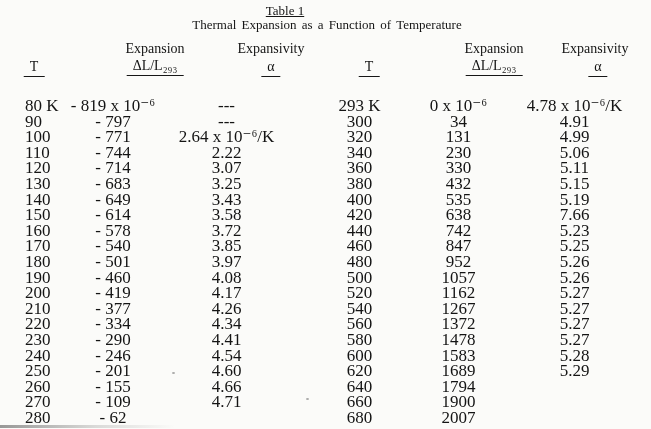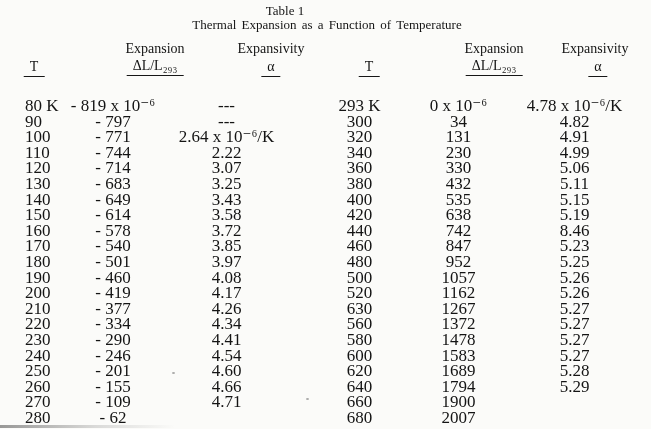--- a/index.html
+++ b/index.html
@@ -6,21 +6,21 @@
   .page {
     position:relative;
     width:651px; height:429px;
     background:#fbfbf9;
     font-family:"Liberation Serif","DejaVu Serif",serif;
     color:#141414;
     overflow:hidden;
   }
   .title {
     position:absolute; top:3px; left:0; width:570px;
-    text-align:center; font-size:13px;
+    text-align:center; font-size:13px;text-decoration:underline;
   }
   .subtitle {
     position:absolute; top:17px; left:0; width:622px;
     text-align:center; font-size:13px; word-spacing:2px;padding-left:16px;
   }
   .hdr {
     position:absolute; font-size:14px; white-space:nowrap;
   }
   .c { transform:translateX(-50%); }
   .ul { border-bottom:1px solid #161616; padding:0 6px 1px 6px; }
@@ -55,21 +55,21 @@
 
   <span class="hdr c" style="left:494px;top:41px">Expansion</span>
   <span class="hdr c ul" style="left:494px;top:58px">ΔL/L₂₉₃</span>
   <span class="hdr c" style="left:595px;top:41px">Expansivity</span>
   <span class="hdr c ul" style="left:598px;top:59px">α</span>
   <span class="hdr c ul" style="left:369px;top:59px">T</span>
 
   <div class="col ta-l" style="left:25px;width:52px"><div>80 K</div><div>90</div><div>100</div><div>110</div><div>120</div><div>130</div><div>140</div><div>150</div><div>160</div><div>170</div><div>180</div><div>190</div><div>200</div><div>210</div><div>220</div><div>230</div><div>240</div><div>250</div><div>260</div><div>270</div><div>280</div></div>
   <div class="col ta-r" style="left:63px;width:100px"><div>- 819 x 10⁻⁶</div><div>- 797</div><div>- 771</div><div>- 744</div><div>- 714</div><div>- 683</div><div>- 649</div><div>- 614</div><div>- 578</div><div>- 540</div><div>- 501</div><div>- 460</div><div>- 419</div><div>- 377</div><div>- 334</div><div>- 290</div><div>- 246</div><div>- 201</div><div>- 155</div><div>- 109</div><div>- 62</div></div>
   <div class="col ta-r" style="left:167px;width:119px"><div>---</div><div>---</div><div>2.64 x 10⁻⁶/K</div><div>2.22</div><div>3.07</div><div>3.25</div><div>3.43</div><div>3.58</div><div>3.72</div><div>3.85</div><div>3.97</div><div>4.08</div><div>4.17</div><div>4.26</div><div>4.34</div><div>4.41</div><div>4.54</div><div>4.60</div><div>4.66</div><div>4.71</div></div>
-  <div class="col ta-r" style="left:330px;width:59px"><div>293 K</div><div>300</div><div>320</div><div>340</div><div>360</div><div>380</div><div>400</div><div>420</div><div>440</div><div>460</div><div>480</div><div>500</div><div>520</div><div>630</div><div>560</div><div>580</div><div>600</div><div>620</div><div>640</div><div>660</div><div>680</div></div>
+  <div class="col ta-r" style="left:330px;width:59px"><div>293 K</div><div>300</div><div>320</div><div>340</div><div>360</div><div>380</div><div>400</div><div>420</div><div>440</div><div>460</div><div>480</div><div>500</div><div>520</div><div>540</div><div>560</div><div>580</div><div>600</div><div>620</div><div>640</div><div>660</div><div>680</div></div>
   <div class="col ta-r" style="left:400px;width:117px"><div>0 x 10⁻⁶</div><div>34</div><div>131</div><div>230</div><div>330</div><div>432</div><div>535</div><div>638</div><div>742</div><div>847</div><div>952</div><div>1057</div><div>1162</div><div>1267</div><div>1372</div><div>1478</div><div>1583</div><div>1689</div><div>1794</div><div>1900</div><div>2007</div></div>
-  <div class="col ta-r" style="left:516px;width:117px"><div>4.78 x 10⁻⁶/K</div><div>4.82</div><div>4.91</div><div>4.99</div><div>5.06</div><div>5.11</div><div>5.15</div><div>5.19</div><div>8.46</div><div>5.23</div><div>5.25</div><div>5.26</div><div>5.26</div><div>5.27</div><div>5.27</div><div>5.27</div><div>5.27</div><div>5.28</div><div>5.29</div><div></div><div></div></div>
+  <div class="col ta-r" style="left:516px;width:117px"><div>4.78 x 10⁻⁶/K</div><div>4.91</div><div>4.99</div><div>5.06</div><div>5.11</div><div>5.15</div><div>5.19</div><div>7.66</div><div>5.23</div><div>5.25</div><div>5.26</div><div>5.26</div><div>5.27</div><div>5.27</div><div>5.27</div><div>5.27</div><div>5.28</div><div>5.29</div><div></div><div></div></div>
 
   <div class="smudge"></div>
   <div class="speck" style="left:172px;top:372px"></div>
   <div class="speck" style="left:306px;top:398px"></div>
 
 </div>
 
 </body></html>

